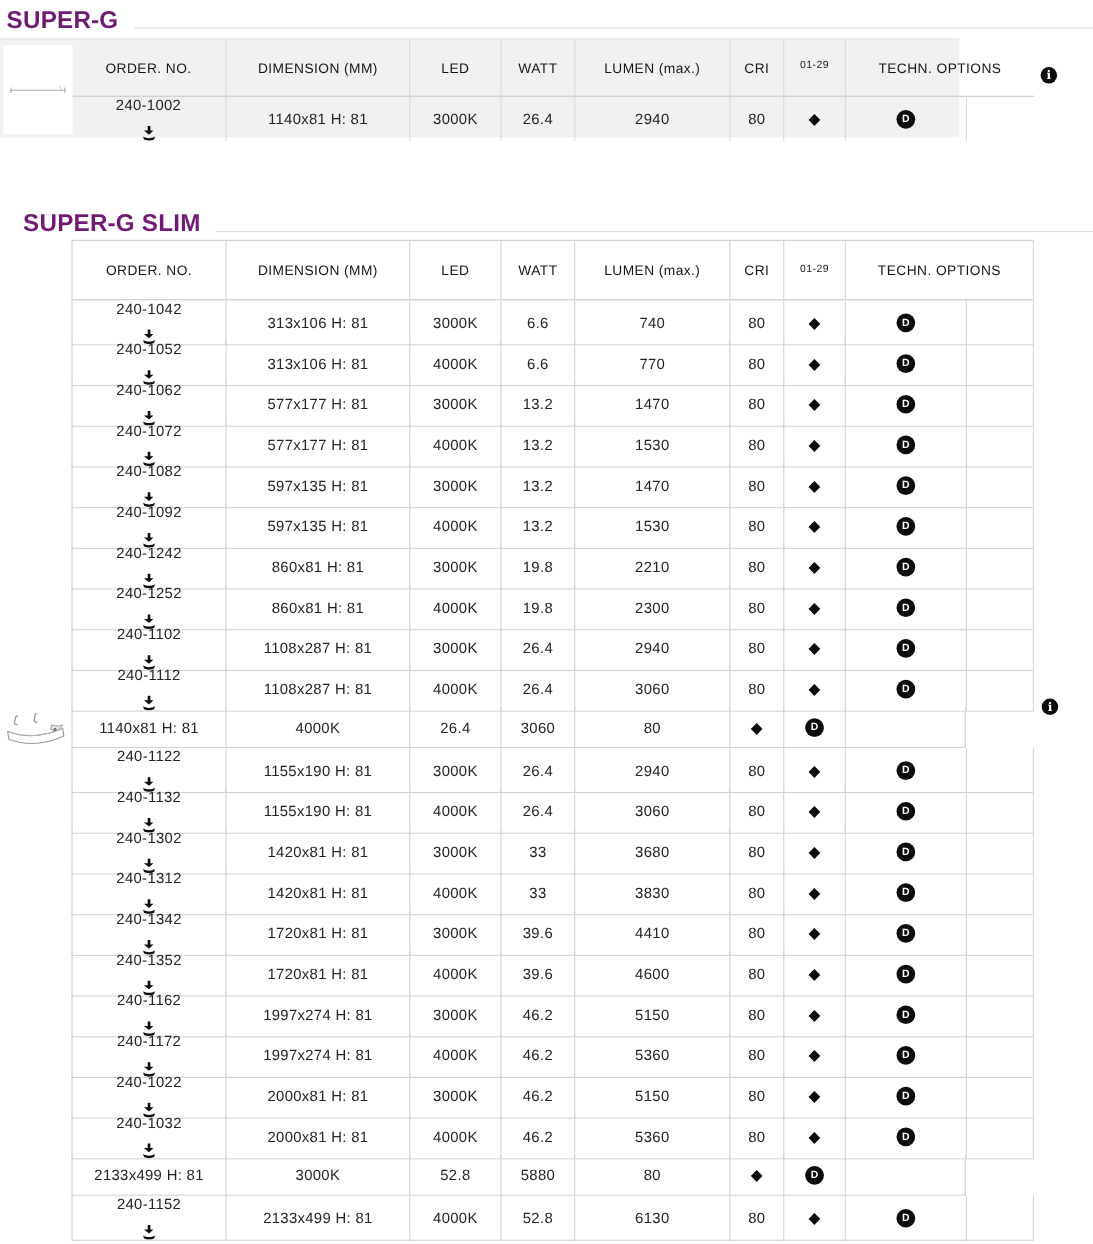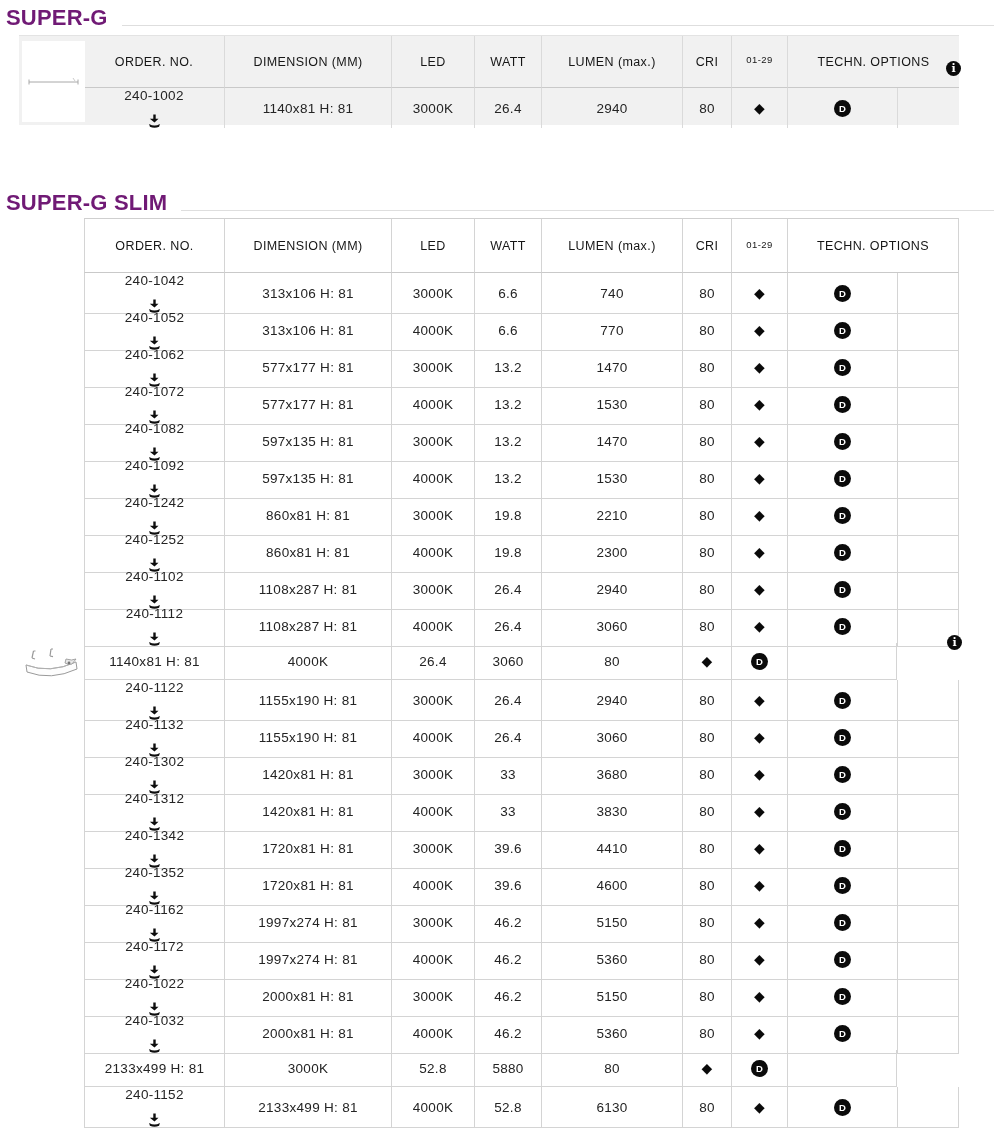--- a/index.html
+++ b/index.html
@@ -9,21 +9,21 @@
     font-family: "Liberation Sans", sans-serif;
     color: #1e1e1e; overflow: hidden;
   }
   .title-row { display:flex; align-items:flex-end; padding-left:6px; }
   .sec-title {
     font-size: 22px; line-height: 24px; font-weight: 700;
     letter-spacing: 0.2px; color:#701a75; white-space: nowrap;
   }
   .title-rule { flex:1; height:1px; background:#dedede; margin:0 0 4px 14px; }
 
-  .twrap { position: relative; width: 940px; margin-left: 19px; }
+  .twrap { position: relative; width: 872px; }
 
   .grid-row {
     display: grid;
     grid-template-columns: 65px 140px 167px 83px 67px 141px 49px 56px 110px 62px;
   }
   .cell { display:flex; align-items:center; justify-content:center; text-align:center; }
 
   
   .t1 { background:#f1f1f1; border-top:1px solid #e3e3e3; }
   .t1 .thead { height: 52px; }
@@ -134,21 +134,21 @@
         <line x1="3" y1="5.5" x2="3" y2="10.5" stroke="#a8a8a8" stroke-width="1"></line>
         <line x1="52" y1="5.5" x2="52" y2="10.5" stroke="#a8a8a8" stroke-width="1"></line>
         <line x1="47" y1="4" x2="49" y2="7" stroke="#bdbdbd" stroke-width="0.8"></line>
       </svg>
     </div>
   </div>
   <span class="info-badge info-1" style="top:61px;">i</span>
 </section>
 
 <section style="position:relative;">
-  <div class="title-row" style="margin-top:66px;">
+  <div class="title-row" style="margin-top:66px;margin-left:15px;">
     <h2 class="sec-title">SUPER-G SLIM</h2>
     <div class="title-rule"></div>
   </div>
 
   <div class="twrap t2">
     <div class="grid-row thead">
       <div class="cell c-img"></div>
       <div class="cell th c-order">ORDER. NO.</div>
       <div class="cell th vline">DIMENSION (MM)</div>
       <div class="cell th vline">LED</div>

